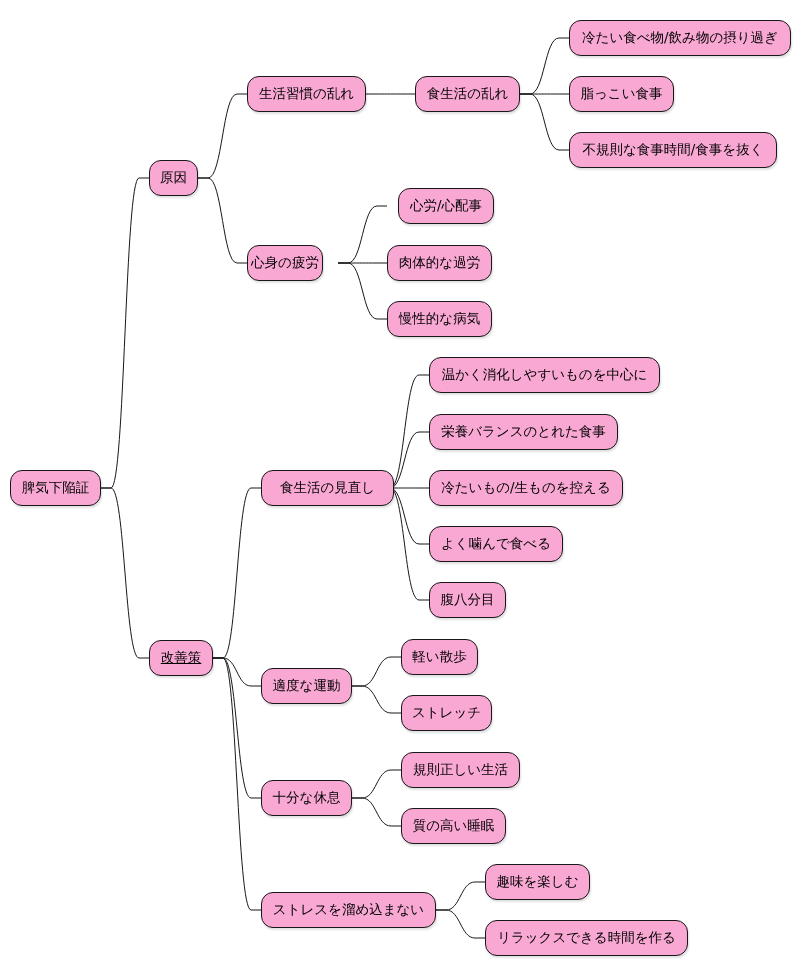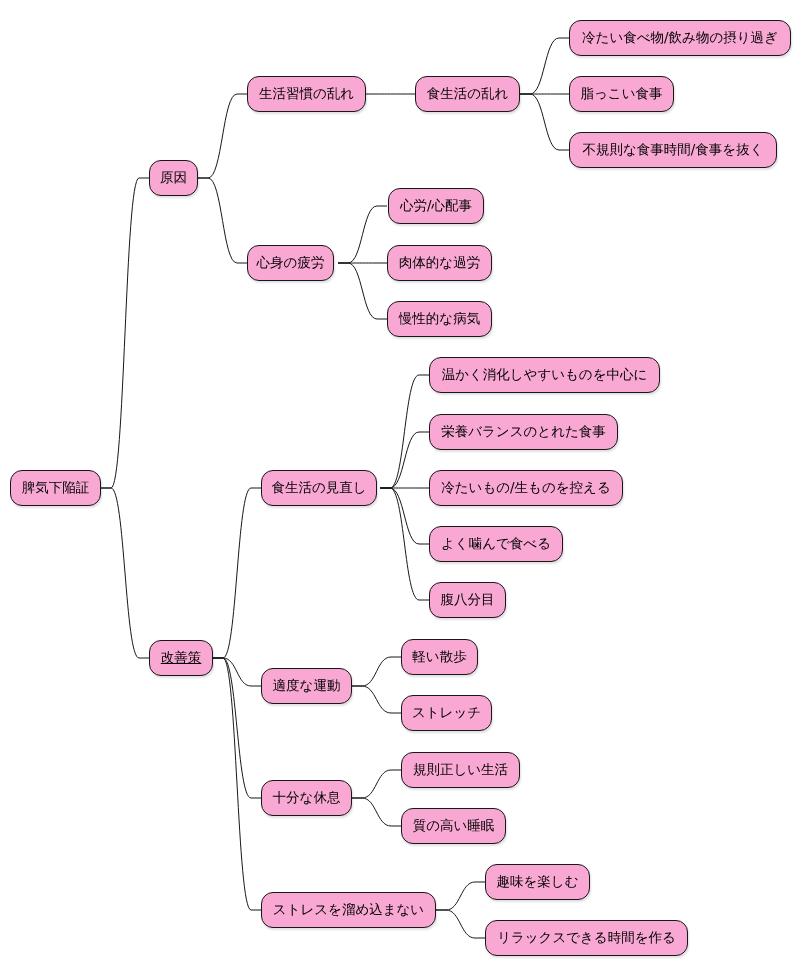--- a/index.html
+++ b/index.html
@@ -100,36 +100,36 @@
       </div>
       <div class="node" style="left: 569px; top: 20px; width: 222px;">
         <span>冷たい食べ物/飲み物の摂り過ぎ</span>
       </div>
       <div class="node" style="left: 569px; top: 76px; width: 105px;">
         <span>脂っこい食事</span>
       </div>
       <div class="node" style="left: 569px; top: 132px; width: 208px;">
         <span>不規則な食事時間/食事を抜く</span>
       </div>
-      <div class="node" style="left: 247px; top: 245px; width: 87px; text-align: center;">
+      <div class="node" style="left: 247px; top: 245px; width: 76px; text-align: center;">
         <span>心身の疲労</span>
       </div>
-      <div class="node" style="left: 388px; top: 188px; width: 96px;">
+      <div class="node" style="left: 398px; top: 188px; width: 96px;">
         <span>心労/心配事</span>
       </div>
       <div class="node" style="left: 387px; top: 245px; width: 105px;">
         <span>肉体的な過労</span>
       </div>
       <div class="node" style="left: 387px; top: 301px; width: 105px;">
         <span>慢性的な病気</span>
       </div>
       <div class="node" style="left: 149px; top: 640px; width: 64px; text-decoration: underline;">
         <span>改善策</span>
       </div>
-      <div class="node" style="left: 261px; top: 470px; width: 116px;">
+      <div class="node" style="left: 261px; top: 470px; width: 133px;">
         <span>食生活の見直し</span>
       </div>
       <div class="node" style="left: 429px; top: 357px; width: 231px;">
         <span>温かく消化しやすいものを中心に</span>
       </div>
       <div class="node" style="left: 429px; top: 414px; width: 189px;">
         <span>栄養バランスのとれた食事</span>
       </div>
       <div class="node" style="left: 429px; top: 470px; width: 194px;">
         <span>冷たいもの/生ものを控える</span>

